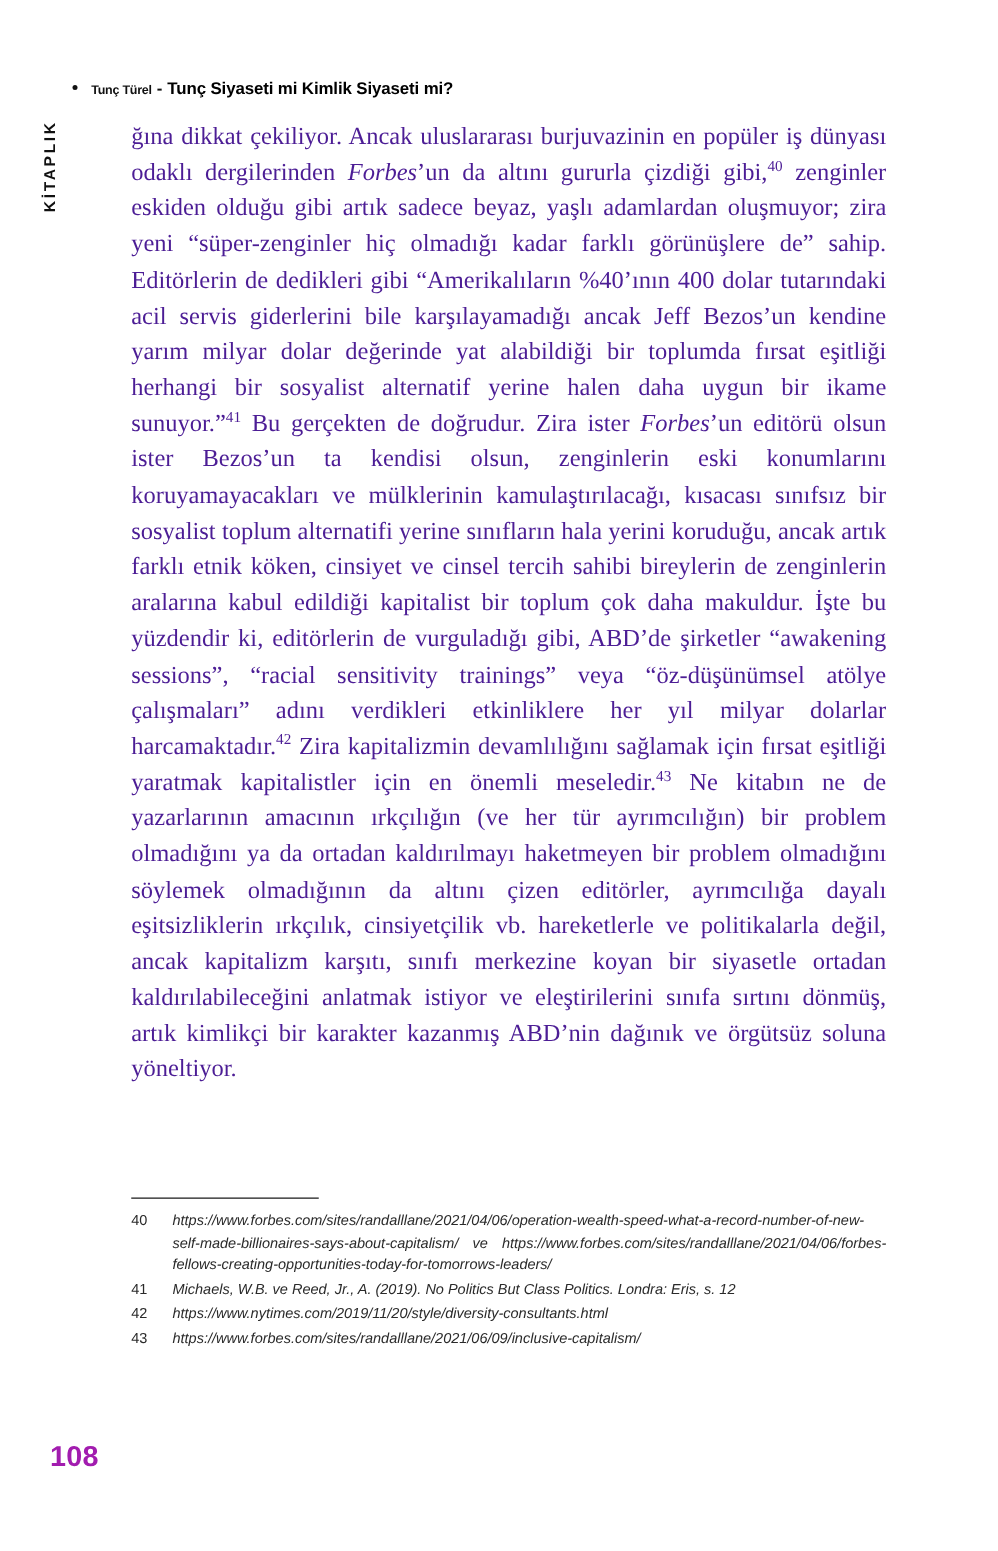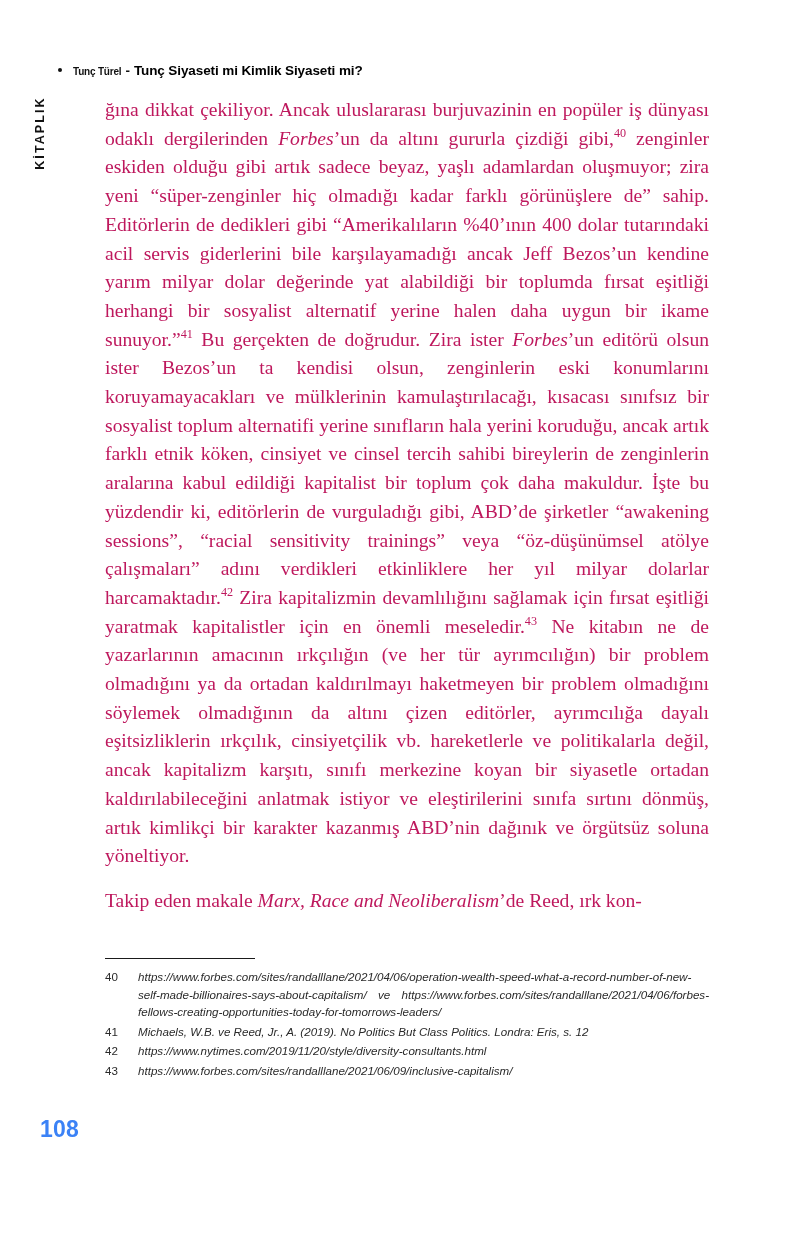--- a/index.html
+++ b/index.html
@@ -92,21 +92,21 @@
     top: 96px;
     width: 604px;
   }
   .body-par {
     margin: 0;
     font-size: 19.6px;
     line-height: 28.7px;
     text-align: justify;
     text-justify: inter-word;
     hyphens: manual;
-    color: #be185d;
+    color: #4c1d95;
   }
   .body-par + .body-par {
     margin-top: 16px;
   }
   .body-par i, .body-par em {
     font-style: italic;
   }
   .fn-ref {
     font-size: 0.62em;
     vertical-align: super;
@@ -150,47 +150,46 @@
     font-style: italic;
   }
   .footnote.no-justify .footnote-text {
     text-align: left;
   }
 
   
   .folio {
     position: absolute;
     left: 40px;
-    top: 1116px;
+    top: 1152px;
     font-family: "Liberation Sans", "DejaVu Sans", sans-serif;
     font-size: 23px;
     font-weight: 700;
     letter-spacing: 0.2px;
-    color: #3b82f6;
+    color: #a21caf;
   }
 </style>
 </head>
 <body>
 
 <div class="page">
 
   <div class="running-header">
     <span class="header-bullet"></span>
     <span class="header-author">Tunç Türel</span>
     <span class="header-sep">-</span>
     <span class="header-title">Tunç Siyaseti mi Kimlik Siyaseti mi?</span>
   </div>
 
   <div class="side-tab">
     <div class="side-tab-label">KİTAPLIK</div>
   </div>
 
   <div class="body-column">
     <p class="body-par">ğına dikkat çekiliyor. Ancak uluslararası burjuvazinin en popüler iş dünyası odaklı dergilerinden <i>Forbes</i>’un da altını gururla çizdiği gibi,<sup class="fn-ref">40</sup> zenginler eskiden olduğu gibi artık sadece beyaz, yaşlı adamlardan oluşmuyor; zira yeni “süper-zenginler hiç olmadığı kadar farklı görünüşlere de” sahip. Editörlerin de dedikleri gibi “Amerikalıların %40’ının 400 dolar tutarındaki acil servis giderlerini bile karşılayamadığı ancak Jeff Bezos’un kendine yarım milyar dolar değerinde yat alabildiği bir toplumda fırsat eşitliği herhangi bir sosyalist alternatif yerine halen daha uygun bir ikame sunuyor.”<sup class="fn-ref">41</sup> Bu gerçekten de doğrudur. Zira ister <i>Forbes</i>’un editörü olsun ister Bezos’un ta kendisi olsun, zenginlerin eski konumlarını koruyamayacakları ve mülklerinin kamulaştırılacağı, kısacası sınıfsız bir sosyalist toplum alternatifi yerine sınıfların hala yerini koruduğu, ancak artık farklı etnik köken, cinsiyet ve cinsel tercih sahibi bireylerin de zenginlerin aralarına kabul edildiği kapitalist bir toplum çok daha makuldur. İşte bu yüzdendir ki, editörlerin de vurguladığı gibi, ABD’de şirketler “awakening sessions”, “racial sensitivity trainings” veya “öz-düşünümsel atölye çalışmaları” adını verdikleri etkinliklere her yıl milyar dolarlar harcamaktadır.<sup class="fn-ref">42</sup> Zira kapitalizmin devamlılığını sağlamak için fırsat eşitliği yaratmak kapitalistler için en önemli meseledir.<sup class="fn-ref">43</sup> Ne kitabın ne de yazarlarının amacının ırkçılığın (ve her tür ayrımcılığın) bir problem olmadığını ya da ortadan kaldırılmayı haketmeyen bir problem olmadığını söylemek olmadığının da altını çizen editörler, ayrımcılığa dayalı eşitsizliklerin ırkçılık, cinsiyetçilik vb. hareketlerle ve politikalarla değil, ancak kapitalizm karşıtı, sınıfı merkezine koyan bir siyasetle ortadan kaldırılabileceğini anlatmak istiyor ve eleştirilerini sınıfa sırtını dönmüş, artık kimlikçi bir karakter kazanmış ABD’nin dağınık ve örgütsüz soluna yöneltiyor.</p>
-    <p class="body-par">Takip eden makale <i>Marx, Race and Neoliberalism</i>’de Reed, ırk kon-</p>
   </div>
 
   <div class="footnote-area">
     <div class="footnote-rule"></div>
     <div>
         <div class="footnote">
           <span class="footnote-num">40</span>
           <span class="footnote-text">https://www.forbes.com/sites/randalllane/2021/04/06/operation-wealth-speed-what-a-record-number-of-new-self-made-billionaires-says-about-capitalism/ ve https://www.forbes.com/sites/randalllane/2021/04/06/forbes-fellows-creating-opportunities-today-for-tomorrows-leaders/</span>
         </div>
         <div class="footnote">

